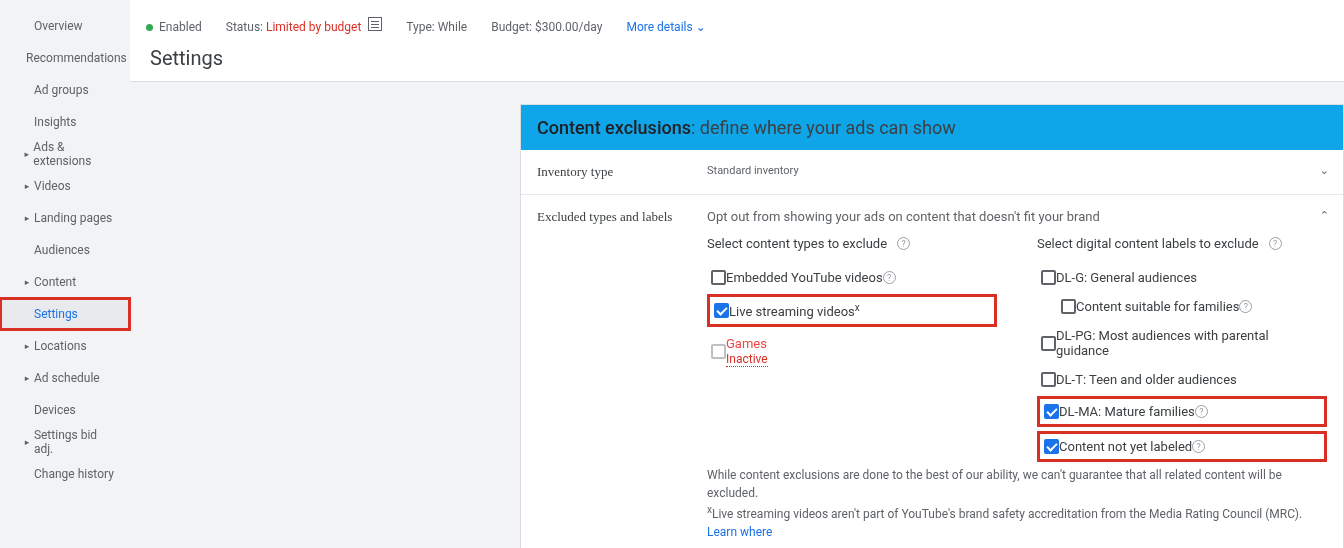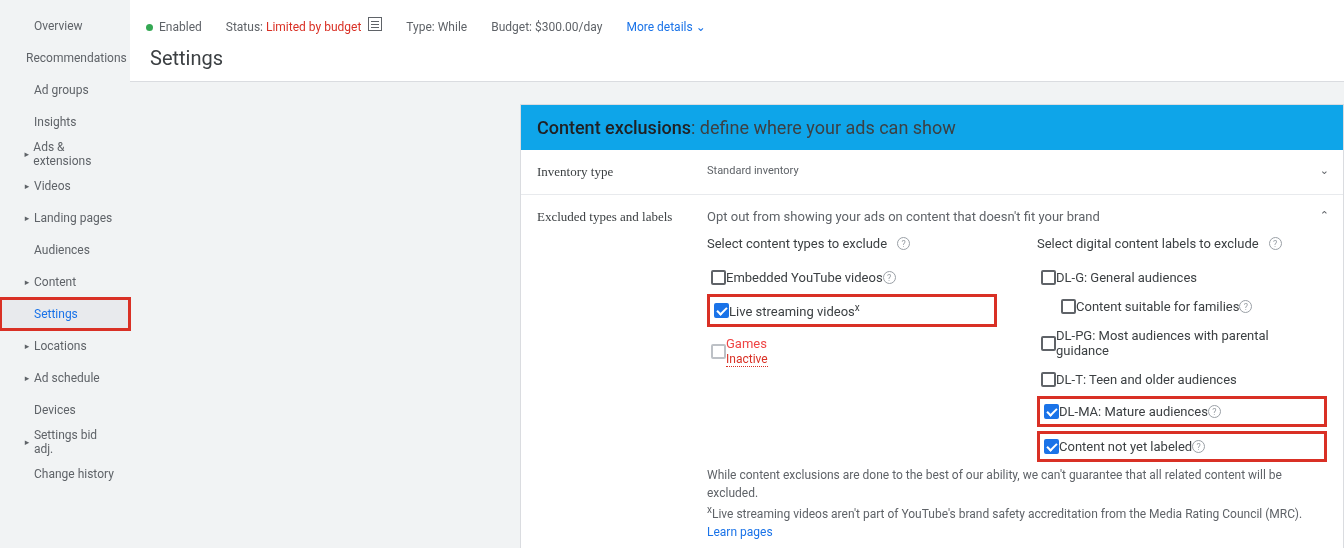--- a/index.html
+++ b/index.html
@@ -339,34 +339,34 @@
                   <div class="chk-row">
                     <span class="chk"></span>
                     <span>DL-PG: Most audiences with parental guidance</span>
                   </div>
                   <div class="chk-row">
                     <span class="chk"></span>
                     <span>DL-T: Teen and older audiences</span>
                   </div>
                   <div class="chk-row highlight-red">
                     <span class="chk checked"></span>
-                    <span>DL-MA: Mature audiences</span>
+                    <span>DL-MA: Mature families</span>
                     <span class="help">?</span>
                   </div>
                   <div class="chk-row highlight-red">
                     <span class="chk checked"></span>
                     <span>Content not yet labeled</span>
                     <span class="help">?</span>
                   </div>
                 </div>
             </div>
           </div>
           <div class="footnote">
             <div>While content exclusions are done to the best of our ability, we can't guarantee that all related content will be excluded.</div>
-            <div><sup>x</sup><span>Live streaming videos aren't part of YouTube's brand safety accreditation from the Media Rating Council (MRC). </span><a href="#">Learn pages</a></div>
+            <div><sup>x</sup><span>Live streaming videos aren't part of YouTube's brand safety accreditation from the Media Rating Council (MRC). </span><a href="#">Learn where</a></div>
           </div>
         </div>
         <span class="chev">⌃</span>
       </div>
 
     </div>
   </div>
 </div>
 
 </body></html>

